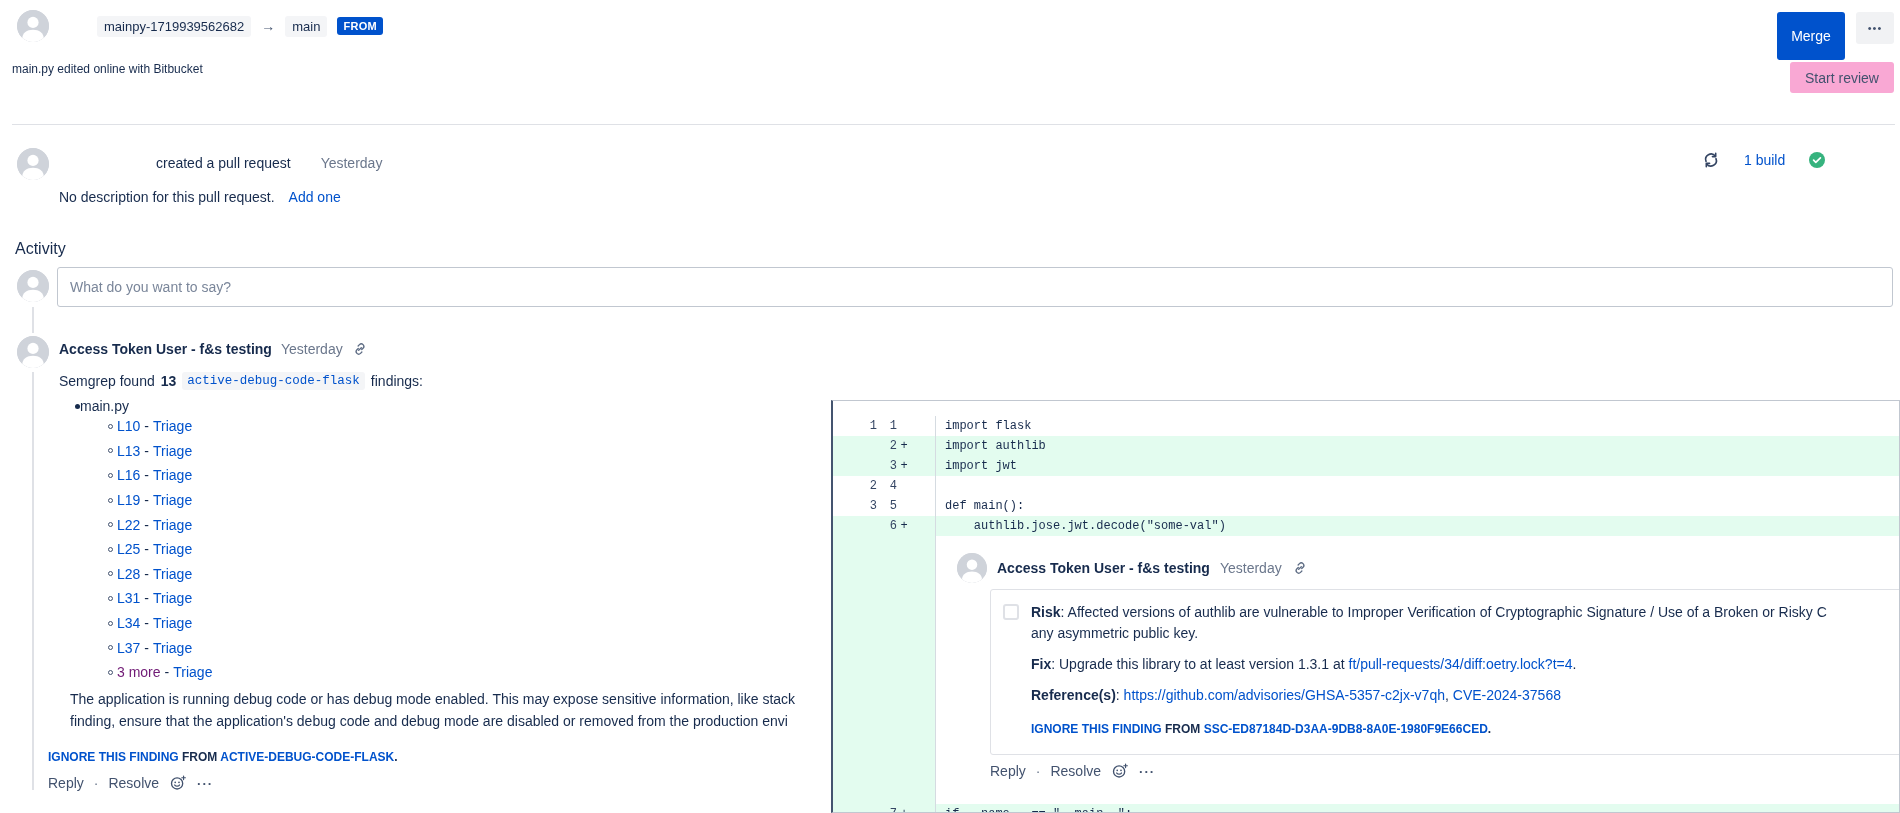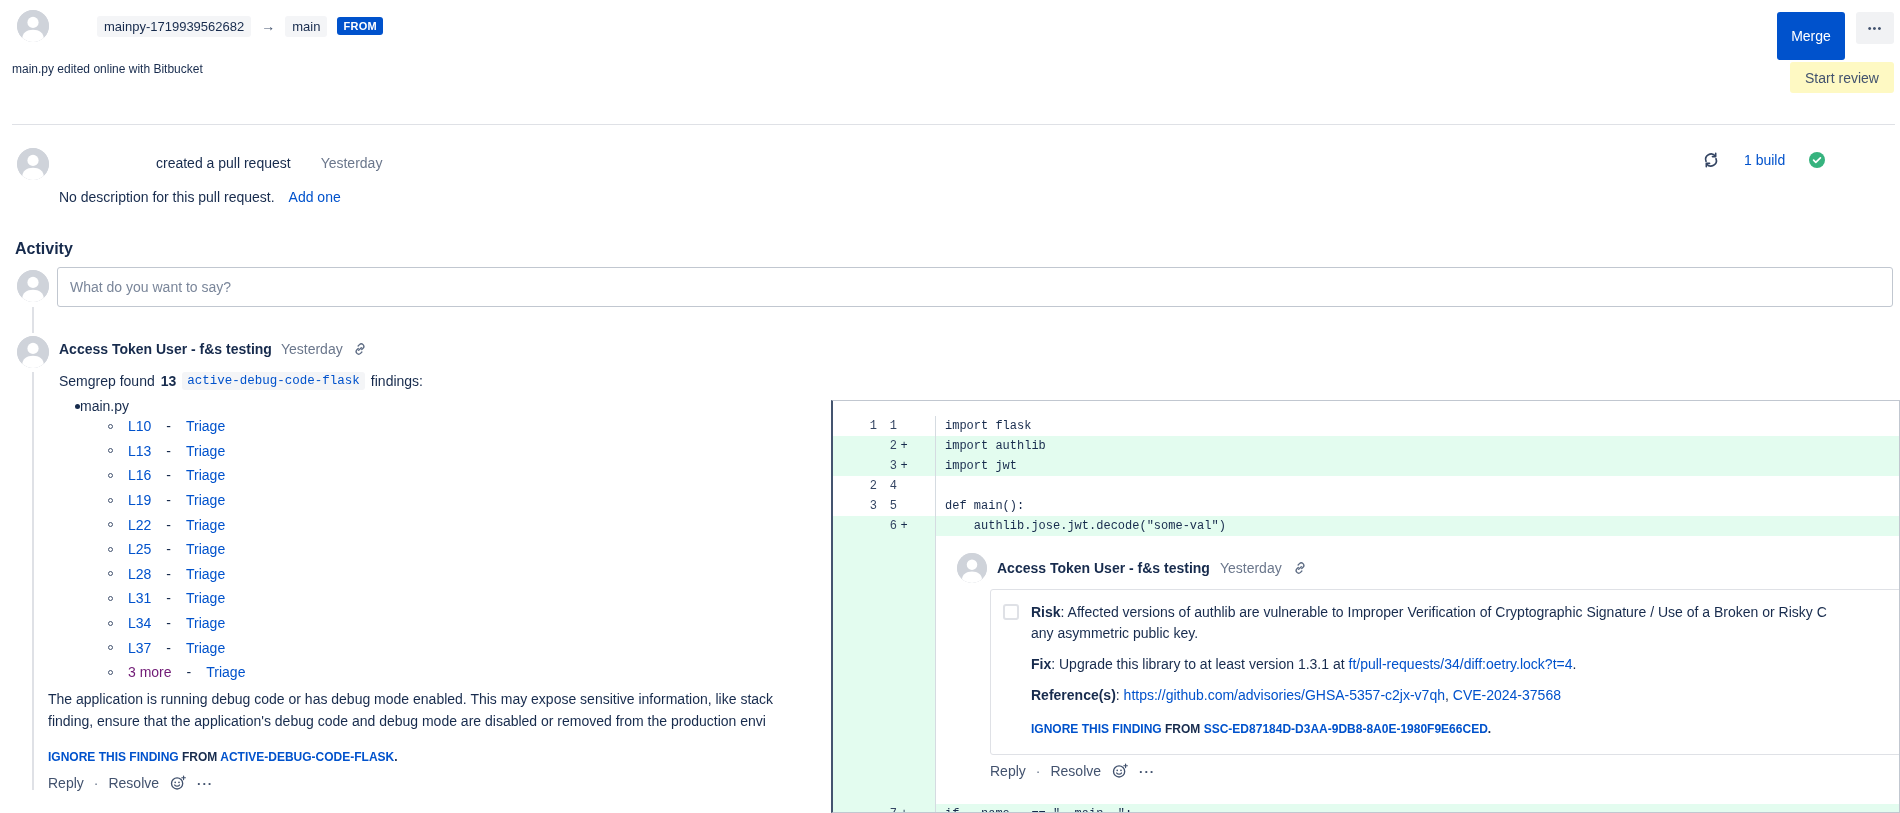--- a/index.html
+++ b/index.html
@@ -17,57 +17,57 @@
   .avatar svg { display:block; width:100%; height:100%; }
 
   
   .branch-row { left:97px; top:15px; display:flex; align-items:center; gap:10px; height:22px; }
   .chip { background:#F4F5F7; color:#172B4D; font-size:13px; padding:3px 7px; border-radius:3px; white-space:nowrap; }
   .branch-arrow { color:#42526E; font-size:14px; }
   .state-badge { background:#0052CC; color:#fff; font-size:11px; font-weight:bold; padding:3px 6px; border-radius:3px; letter-spacing:.3px; }
   .merge-btn { left:1777px; top:12px; width:68px; height:48px; background:#0052CC; color:#fff; border:none; border-radius:3px; font-size:14px; font-weight:500; cursor:pointer; font-family:inherit; }
   .more-btn { left:1856px; top:12px; width:38px; height:32px; background:#F1F2F4; color:#42526E; border:none; border-radius:3px; font-size:11px; letter-spacing:1px; cursor:pointer; font-family:inherit; }
   .page-title { left:12px; top:62px; font-size:12px; font-weight:500; color:#172B4D; }
-  .start-review-btn { left:1790px; top:62px; width:104px; height:31px; background:#fef9c3; color:#42526E; border:none; border-radius:3px; font-size:14px; cursor:pointer; font-family:inherit; }
+  .start-review-btn { left:1790px; top:62px; width:104px; height:31px; background:#f9a8d4; color:#42526E; border:none; border-radius:3px; font-size:14px; cursor:pointer; font-family:inherit; }
 
   
   .tabs { left:12px; top:103px; display:flex; gap:26px; font-size:14px; }
   .tab { color:#42526E; padding-bottom:7px; cursor:pointer; }
   .tab.active { color:#0052CC; border-bottom:2px solid #0052CC; }
   .tabs-border { left:12px; top:124px; width:1883px; height:1px; background:#DFE1E6; }
 
   
   .summary-avatar { left:17px; top:148px; width:32px; height:32px; }
   .summary-row { left:156px; top:155px; display:flex; gap:30px; font-size:14px; align-items:baseline; }
   .builds-row { left:1702px; top:151px; display:flex; align-items:center; gap:24px; font-size:14px; }
   .no-desc-row { left:59px; top:189px; display:flex; gap:14px; font-size:14px; }
 
   
-  .activity-heading { left:15px; top:240px; font-size:16px; font-weight:700;text-align:center; }
+  .activity-heading { left:15px; top:240px; font-size:16px; font-weight:400;text-align:center; }
   .input-avatar { left:17px; top:270px; width:32px; height:32px; }
   .comment-input { left:57px; top:267px; width:1836px; height:40px; border:1px solid #C1C7D0; border-radius:3px; font-size:14px; padding:0 12px; color:#172B4D; font-family:inherit; outline:none; }
   .comment-input::placeholder { color:#7A869A; }
   .thread-line { width:2px; background:#DFE1E6; }
 
   
   .comment-avatar { left:17px; top:336px; width:32px; height:32px; }
   .comment-header { left:59px; top:341px; display:flex; align-items:center; gap:9px; }
   .author-name { font-weight:600; font-size:14px; }
   .time { font-size:14px; color:#6B778C; }
   .semgrep-line { left:59px; top:370px; display:flex; align-items:center; gap:6px; font-size:14px; height:21px; }
   .rule-chip { background:#F4F5F7; color:#0052CC; font-family:"Liberation Mono","DejaVu Sans Mono",monospace; font-size:12.5px; padding:2px 5px; border-radius:3px; }
   .file-row { left:75px; top:398px; display:flex; align-items:center; font-size:14px; }
   .dot-bullet { width:5px; height:5px; border-radius:50%; background:#172B4D; }
   .findings { left:108px; top:414px; list-style:none; }
-  .finding-row { height:24.6px; display:flex; align-items:center; gap:15px; font-size:14px; }
+  .finding-row { height:24.6px; display:flex; align-items:center; gap:4px; font-size:14px; }
   .hollow-bullet { width:5px; height:5px; border-radius:50%; border:1px solid #42526E; background:#fff; flex:none; }
   .finding-row .dash { color:#172B4D; }
   .finding-row.muted [data-item="line"] { color:#701a75; cursor:default; }
   .para { left:48px; top:688px; width:776px; overflow:hidden; font-size:14px; line-height:22px; }
-  .para div { white-space:nowrap; }
+  .para div { white-space:nowrap;margin-left:22px; }
   .ignore-line { font-size:12px; font-weight:bold; }
   .ignore-line .frm { color:#172B4D; }
   .ignore1 { left:48px; top:750px; }
   .action-row { display:flex; align-items:center; gap:10px; font-size:14px; color:#42526E; }
   .action-row .act { color:#42526E; cursor:pointer; }
   .action-row .mid { color:#6B778C; }
   .ellipsis-btn { color:#42526E; font-size:13px; font-weight:bold; letter-spacing:1px; cursor:pointer; }
   .reply1 { left:48px; top:774px; }
 
   

